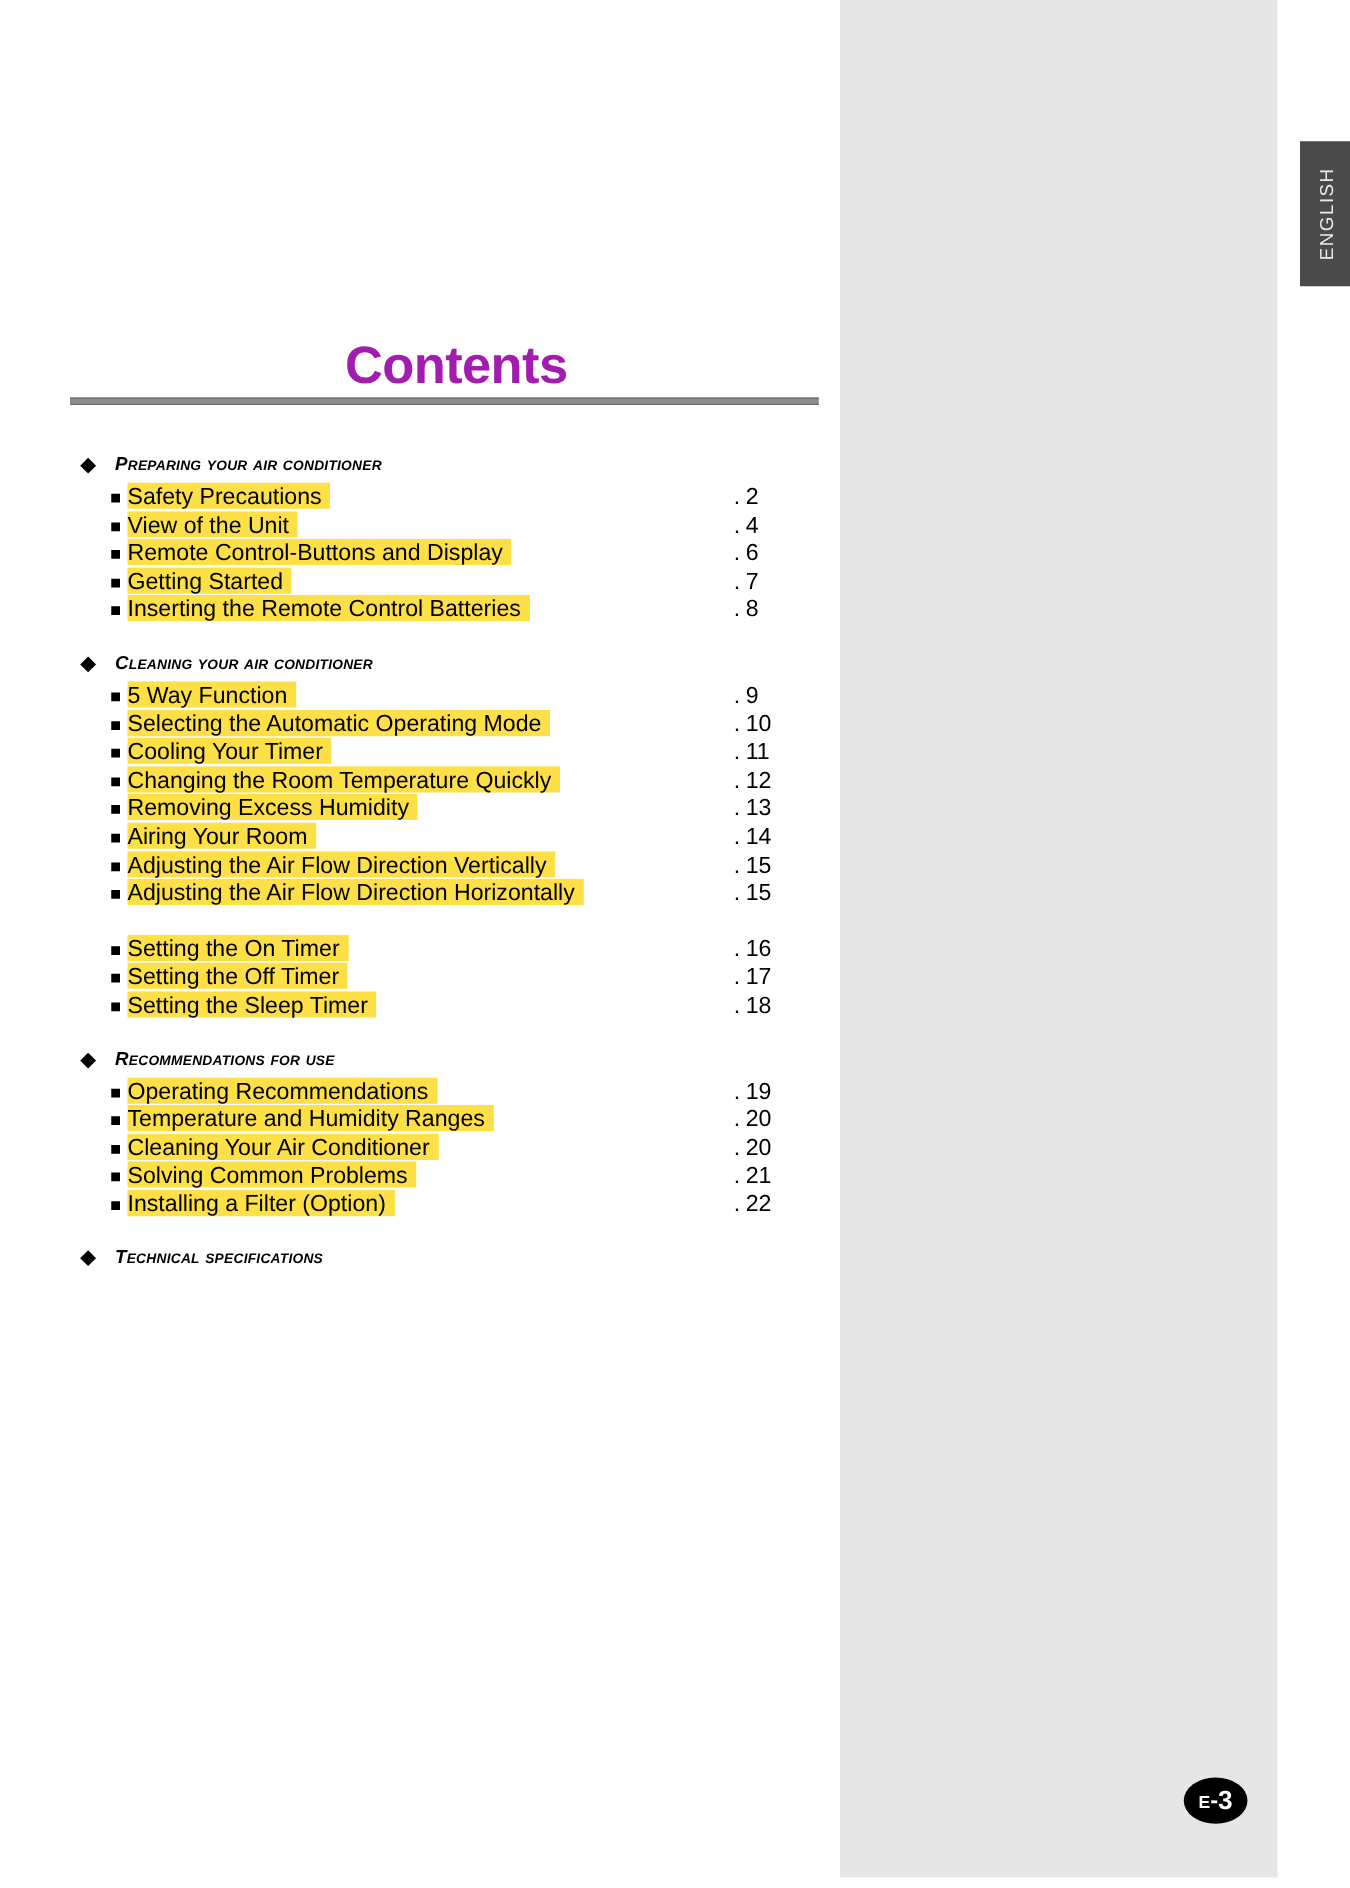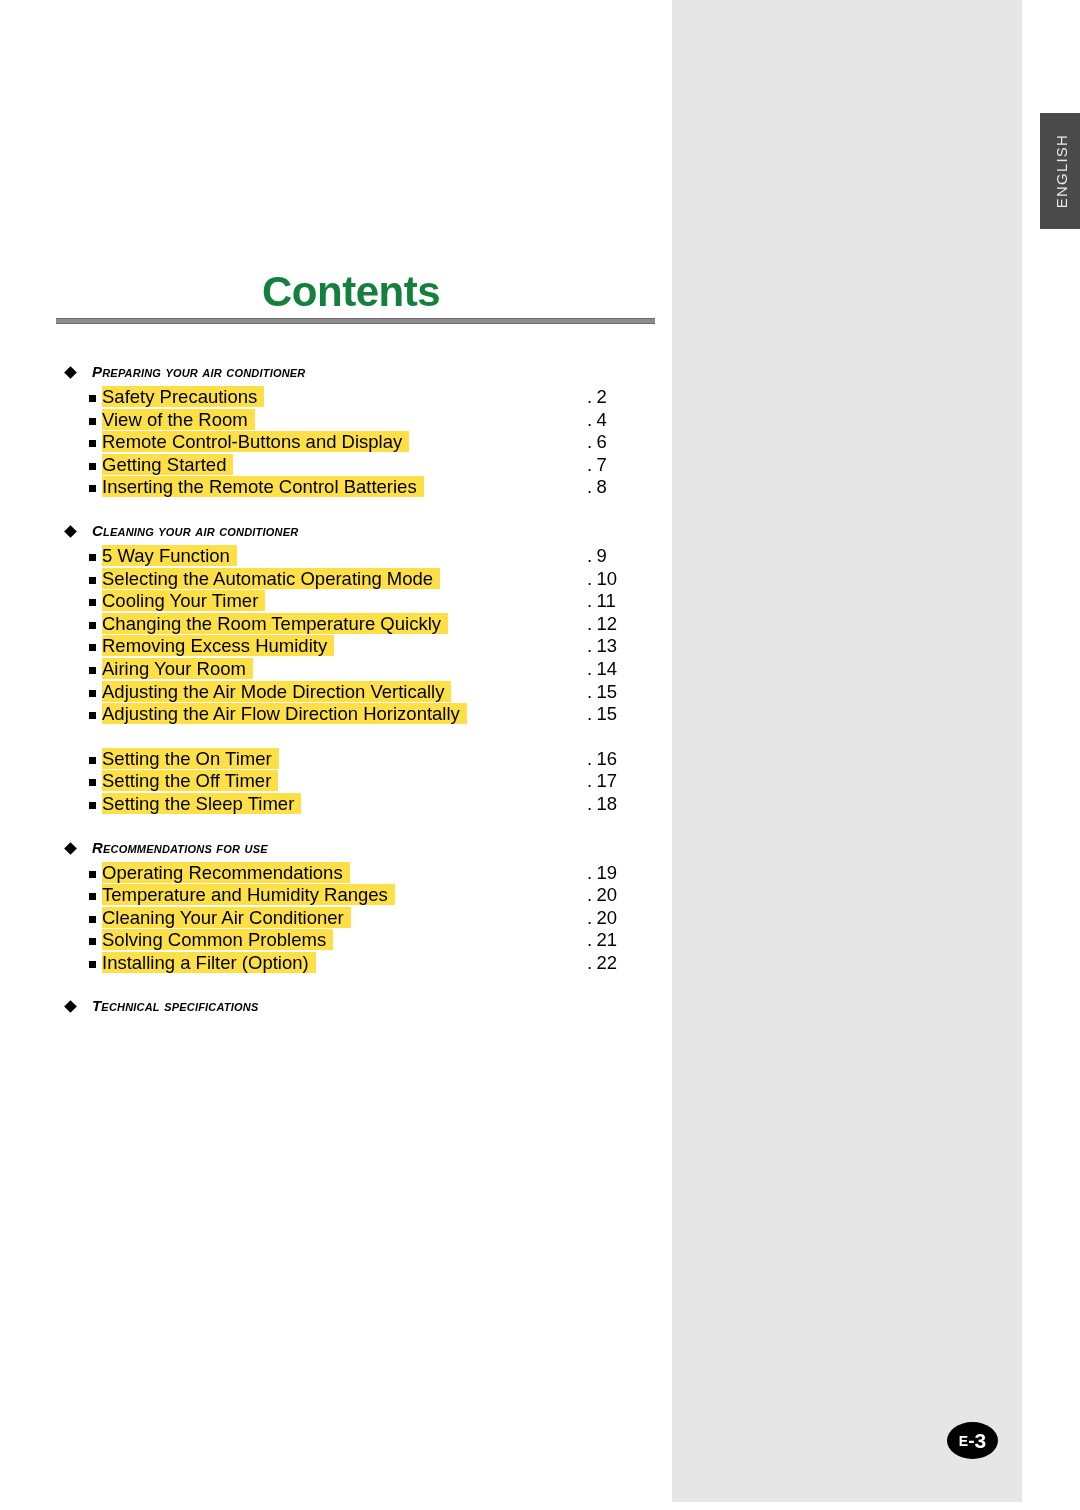--- a/index.html
+++ b/index.html
@@ -58,28 +58,28 @@
   .page-body {
     position: absolute;
     left: 0;
     top: 0;
     width: 672px;
     height: 1510px;
   }
 
   .page-title {
     position: absolute;
-    left: 0;
+    left: 14px;
     top: 268px;
     width: 655px;
     text-align: right;
     font-size: 42px;
     font-weight: bold;
     letter-spacing: -0.5px;
-    color: #15803d;
+    color: #a21caf;
     margin: 0;
     padding-right: 215px;
     box-sizing: border-box;
   }
 
   .title-rule {
     position: absolute;
     left: 56px;
     top: 318px;
     width: 599px;
@@ -213,34 +213,34 @@
 <div class="page-body">
 
   <h1 class="page-title">Contents</h1>
 
   <div class="title-rule"></div>
 
   <div class="toc" id="toc-root">
       <div class="toc-section">
         <div class="section-heading"><span class="diamond-icon"></span><span class="section-heading-label">Preparing your air conditioner</span></div>
         <div class="toc-entry"><span class="square-icon"></span><span class="leader">...........................................................</span><span class="entry-title">Safety Precautions</span><span class="entry-page"><span class="pagenum-dot">.</span><span>2</span></span></div>
-        <div class="toc-entry"><span class="square-icon"></span><span class="leader">...........................................................</span><span class="entry-title">View of the Room</span><span class="entry-page"><span class="pagenum-dot">.</span><span>4</span></span></div>
+        <div class="toc-entry"><span class="square-icon"></span><span class="leader">...........................................................</span><span class="entry-title">View of the Unit</span><span class="entry-page"><span class="pagenum-dot">.</span><span>4</span></span></div>
         <div class="toc-entry"><span class="square-icon"></span><span class="leader">...........................................................</span><span class="entry-title">Remote Control-Buttons and Display</span><span class="entry-page"><span class="pagenum-dot">.</span><span>6</span></span></div>
         <div class="toc-entry"><span class="square-icon"></span><span class="leader">...........................................................</span><span class="entry-title">Getting Started</span><span class="entry-page"><span class="pagenum-dot">.</span><span>7</span></span></div>
         <div class="toc-entry"><span class="square-icon"></span><span class="leader">...........................................................</span><span class="entry-title">Inserting the Remote Control Batteries</span><span class="entry-page"><span class="pagenum-dot">.</span><span>8</span></span></div>
       </div>
       <div class="toc-section spaced">
         <div class="section-heading"><span class="diamond-icon"></span><span class="section-heading-label">Cleaning your air conditioner</span></div>
         <div class="toc-entry"><span class="square-icon"></span><span class="leader">...........................................................</span><span class="entry-title">5 Way Function</span><span class="entry-page"><span class="pagenum-dot">.</span><span>9</span></span></div>
         <div class="toc-entry"><span class="square-icon"></span><span class="leader">...........................................................</span><span class="entry-title">Selecting the Automatic Operating Mode</span><span class="entry-page"><span class="pagenum-dot">.</span><span>10</span></span></div>
         <div class="toc-entry"><span class="square-icon"></span><span class="leader">...........................................................</span><span class="entry-title">Cooling Your Timer</span><span class="entry-page"><span class="pagenum-dot">.</span><span>11</span></span></div>
         <div class="toc-entry"><span class="square-icon"></span><span class="leader">...........................................................</span><span class="entry-title">Changing the Room Temperature Quickly</span><span class="entry-page"><span class="pagenum-dot">.</span><span>12</span></span></div>
         <div class="toc-entry"><span class="square-icon"></span><span class="leader">...........................................................</span><span class="entry-title">Removing Excess Humidity</span><span class="entry-page"><span class="pagenum-dot">.</span><span>13</span></span></div>
         <div class="toc-entry"><span class="square-icon"></span><span class="leader">...........................................................</span><span class="entry-title">Airing Your Room</span><span class="entry-page"><span class="pagenum-dot">.</span><span>14</span></span></div>
-        <div class="toc-entry"><span class="square-icon"></span><span class="leader">...........................................................</span><span class="entry-title">Adjusting the Air Mode Direction Vertically</span><span class="entry-page"><span class="pagenum-dot">.</span><span>15</span></span></div>
+        <div class="toc-entry"><span class="square-icon"></span><span class="leader">...........................................................</span><span class="entry-title">Adjusting the Air Flow Direction Vertically</span><span class="entry-page"><span class="pagenum-dot">.</span><span>15</span></span></div>
         <div class="toc-entry"><span class="square-icon"></span><span class="leader">...........................................................</span><span class="entry-title">Adjusting the Air Flow Direction Horizontally</span><span class="entry-page"><span class="pagenum-dot">.</span><span>15</span></span></div>
       </div>
       <div class="toc-section spaced">
         <div class="toc-entry"><span class="square-icon"></span><span class="leader">...........................................................</span><span class="entry-title">Setting the On Timer</span><span class="entry-page"><span class="pagenum-dot">.</span><span>16</span></span></div>
         <div class="toc-entry"><span class="square-icon"></span><span class="leader">...........................................................</span><span class="entry-title">Setting the Off Timer</span><span class="entry-page"><span class="pagenum-dot">.</span><span>17</span></span></div>
         <div class="toc-entry"><span class="square-icon"></span><span class="leader">...........................................................</span><span class="entry-title">Setting the Sleep Timer</span><span class="entry-page"><span class="pagenum-dot">.</span><span>18</span></span></div>
       </div>
       <div class="toc-section spaced">
         <div class="section-heading"><span class="diamond-icon"></span><span class="section-heading-label">Recommendations for use</span></div>
         <div class="toc-entry"><span class="square-icon"></span><span class="leader">...........................................................</span><span class="entry-title">Operating Recommendations</span><span class="entry-page"><span class="pagenum-dot">.</span><span>19</span></span></div>

